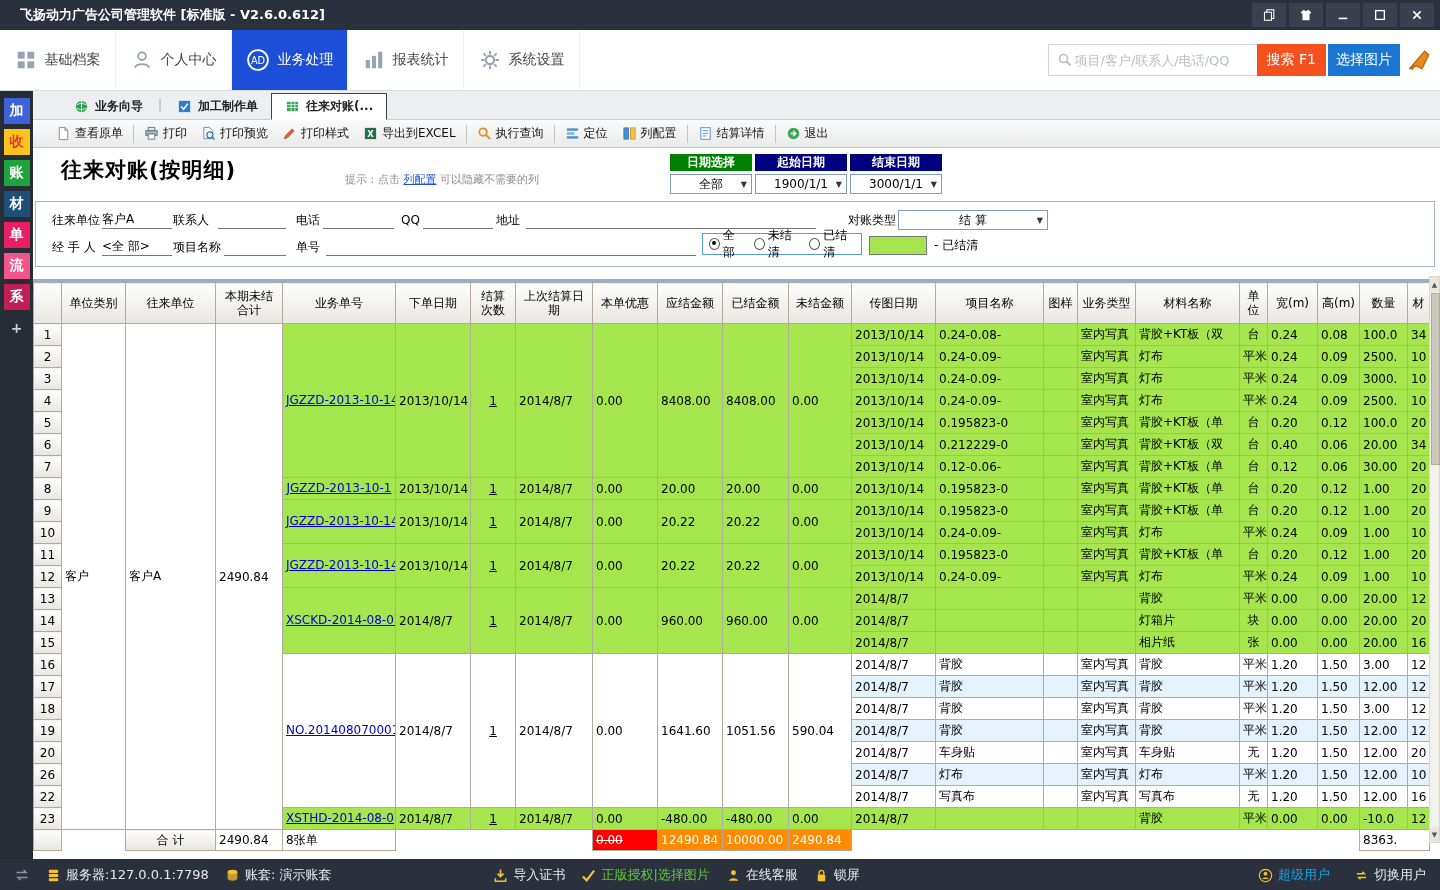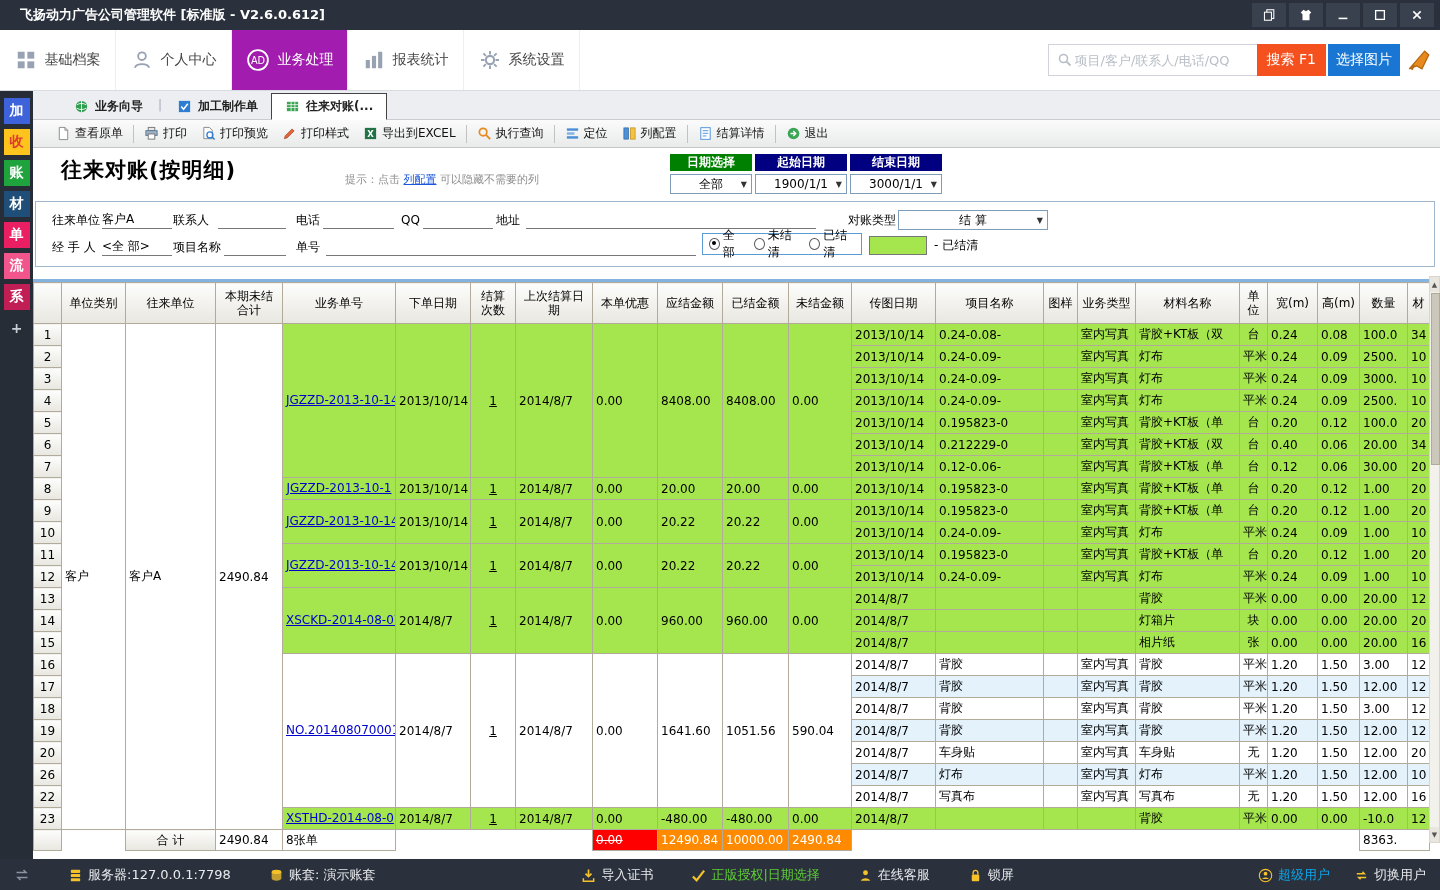--- a/index.html
+++ b/index.html
@@ -11,21 +11,21 @@
   .titlebar{height:30px;background:#2A313C;color:#fff;display:flex;align-items:center;padding-left:20px;
             font-size:13px;font-weight:bold}
   .winbtns{margin-left:auto;display:flex;gap:3px;padding-right:6px}
   .winbtn{width:34px;height:24px;background:#39414E;display:flex;align-items:center;justify-content:center;cursor:default}
 
   
   .navbar{height:60px;background:#fff;border-bottom:1px solid #D8DCE0;display:flex;align-items:stretch;position:relative}
   .navtab{width:115px;display:flex;align-items:center;justify-content:center;gap:8px;color:#444;
           border-right:1px solid #EFEFEF;font-size:14px}
   .navtab .icon{color:#98A2B3}
-  .navtab.active{background:#a21caf;color:#fff}
+  .navtab.active{background:#1d4ed8;color:#fff}
   .navtab.active .icon{color:#fff}
   .searchwrap{position:absolute;right:8px;top:14px;display:flex;align-items:center;height:32px}
   .searchbox{width:196px;height:30px;border:1px solid #D0D4DA;border-right:none;display:flex;align-items:center;padding:0 4px 0 8px}
   .searchbox input{border:none;outline:none;width:160px;font-size:13px;color:#333;font-family:inherit}
   .searchbox input::placeholder{color:#B8BEC6}
   .btn-search{height:32px;padding:0 10px;background:#F4511E;color:#fff;display:flex;align-items:center;font-size:14px}
   .btn-pick{height:32px;padding:0 8px;background:#1976D2;color:#fff;display:flex;align-items:center;font-size:14px;margin-left:2px}
   .horn{margin-left:6px}
 
   
@@ -85,21 +85,21 @@
   td.fred{background:#FF0000;color:#fff}
   td.fred span{text-decoration:line-through}
   td.forange{background:#FF8A00;color:#fff}
 
   .vscroll{position:absolute;left:1396px;top:185px;width:11px;height:567px;background:#F2F1EC;border:1px solid #D9D6CC;box-sizing:border-box}
   .varrow{height:15px;display:flex;align-items:center;justify-content:center;font-size:7px;color:#555;background:#E8E6DF}
   .vthumb{position:absolute;left:1px;top:16px;width:7px;height:170px;background:#CBC7BA;border:1px solid #AFAA9A}
   .varrow.dn{position:absolute;bottom:0;left:0;right:0}
 
   
-  .statusbar{height:32px;background:#2A313C;color:#E8EAED;display:flex;align-items:center;padding:0 14px;gap:38px;font-size:13px}
+  .statusbar{height:32px;background:#2A313C;color:#E8EAED;display:flex;align-items:center;padding:0 14px;gap:16px;font-size:13px}
   .stitem{display:flex;align-items:center;gap:5px}
   .stitem .icon{color:#F5C22B}
   .stright{margin-left:auto;display:flex;gap:24px}
 </style>
 </head>
 <body>
 
 <div class="titlebar">
   <span>飞扬动力广告公司管理软件 [标准版 - V2.6.0.612]</span>
   <span class="winbtns" id="winbtns">
@@ -894,21 +894,21 @@
         </svg>
       </span>
       <span style="color:#E8EAED">导入证书</span>
     </span>
     <span class="stitem">
       <span class="icon">
         <svg viewBox="0 0 16 16" width="15" height="15">
           <path d="M2 9l4 4.2L14 2.8" stroke="#F5C22B" stroke-width="2.4" fill="none"></path>
         </svg>
       </span>
-      <span style="color:#5ECC35">正版授权|日期选择</span>
+      <span style="color:#5ECC35">正版授权|选择图片</span>
     </span>
     <span class="stitem">
       <span class="icon">
         <svg viewBox="0 0 16 16" width="15" height="15">
           <circle cx="8" cy="5" r="2.6" fill="currentColor"></circle>
           <path d="M3 13.5c1-3.6 9-3.6 10 0z" fill="currentColor"></path>
         </svg>
       </span>
       <span style="color:#E8EAED">在线客服</span>
     </span>

